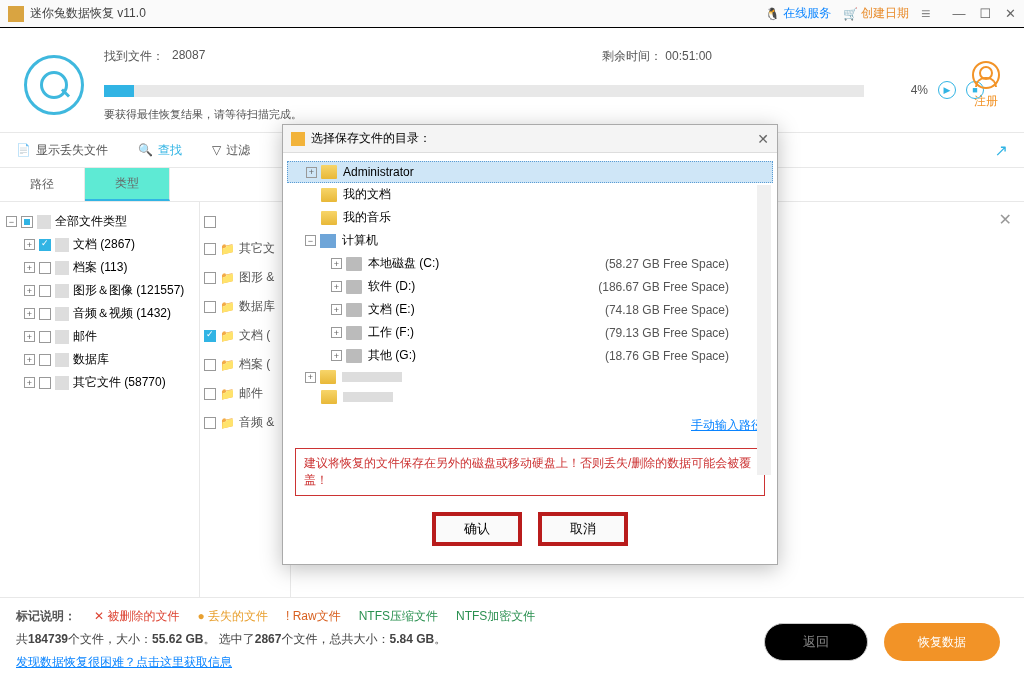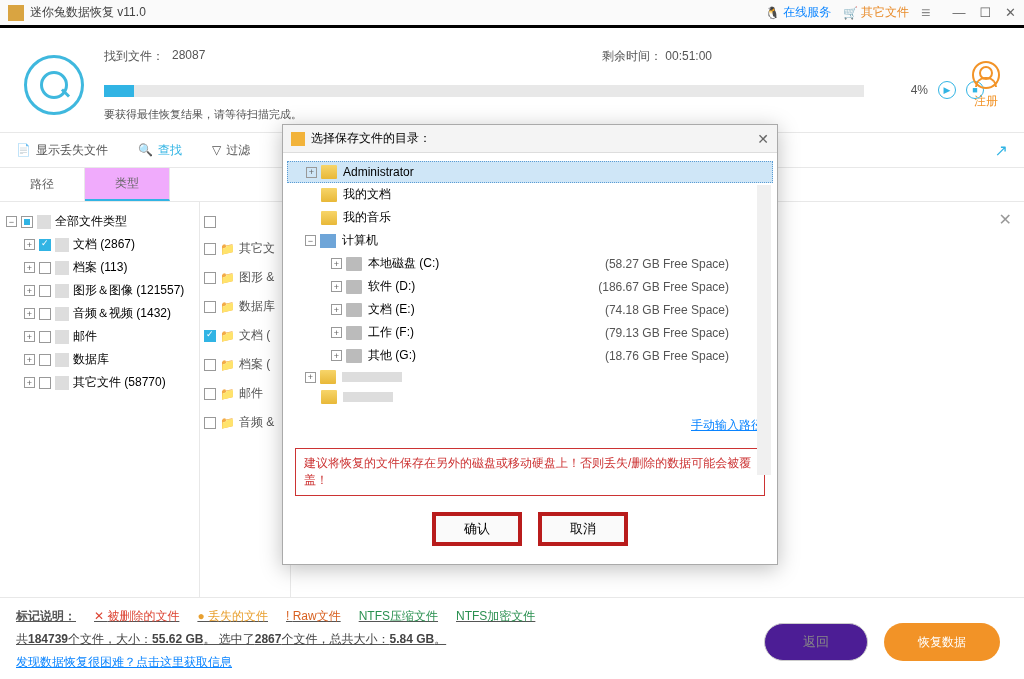--- a/index.html
+++ b/index.html
@@ -1,18 +1,18 @@
 <!DOCTYPE html>
 <html><head>
 <meta charset="utf-8">
 <style>
 * { margin: 0; padding: 0; box-sizing: border-box; font-family: "Microsoft YaHei", sans-serif; }
 body { background: #fff; width: 1024px; height: 679px; overflow: hidden; position: relative; }
 
-.titlebar { height: 28px; background: #fafafa; border-bottom: 3px solid #000000; display: flex; align-items: center; padding: 2px 8px; }
+.titlebar { height: 28px; background: #fafafa; border-bottom: 1px solid #000000; display: flex; align-items: center; padding: 2px 8px; }
 .titlebar-icon { width: 16px; height: 16px; background: #d9a441; margin-right: 6px; }
 .titlebar-title { font-size: 12px; color: #444; flex: 1; }
 .titlebar-right { display: flex; align-items: center; gap: 12px; font-size: 12px; }
 .link-blue { color: #0a84ff; display: flex; align-items: center; gap: 3px; }
 .link-orange { color: #e88b2a; display: flex; align-items: center; gap: 3px; }
 .menu-icon { font-size: 16px; color: #888; }
 .win-btns { display: flex; gap: 14px; margin-left: 10px; }
 .win-btn { font-size: 13px; color: #666; cursor: pointer; }
 
 .progress-area { padding: 20px 24px 10px; display: flex; align-items: center; }
@@ -33,21 +33,21 @@
 .register-icon::before { content: ""; width: 10px; height: 10px; border: 2px solid #f29327; border-radius: 50%; position: absolute; top: 3px; left: 50%; transform: translateX(-50%); }
 .register-icon::after { content: ""; width: 18px; height: 8px; border: 2px solid #f29327; border-bottom: none; border-radius: 10px 10px 0 0; position: absolute; bottom: 0; left: 50%; transform: translateX(-50%); }
 
 .toolbar { height: 36px; border-top: 1px solid #e8e8e8; border-bottom: 1px solid #e8e8e8; display: flex; align-items: center; padding: 0 16px; gap: 30px; font-size: 12px; color: #555; }
 .tool-item { display: flex; align-items: center; gap: 5px; }
 .tool-find { color: #31b4e4; }
 .share-icon { margin-left: auto; color: #31b4e4; font-size: 16px; }
 
 .tabs { display: flex; height: 34px; border-bottom: 1px solid #e8e8e8; }
 .tab { padding: 0 30px; display: flex; align-items: center; font-size: 12px; color: #666; border-right: 1px solid #e8e8e8; }
-.tab.active { background: #f0abfc; border-bottom: 2px solid #31b4e4; }
+.tab.active { background: #5eead4; border-bottom: 2px solid #31b4e4; }
 
 .content { display: flex; height: 395px; }
 .left-tree { width: 200px; border-right: 1px solid #e8e8e8; padding: 8px 6px; font-size: 12px; }
 .tree-row { display: flex; align-items: center; padding: 3px 0; gap: 4px; }
 .tree-ex { width: 11px; height: 11px; border: 1px solid #999; font-size: 9px; display: flex; align-items: center; justify-content: center; color: #666; }
 .tree-chk { width: 12px; height: 12px; border: 1px solid #999; }
 .tree-chk.chk { background: #31b4e4; border-color: #31b4e4; position: relative; }
 .tree-chk.chk::after { content: "✓"; color: #fff; font-size: 9px; position: absolute; top: -2px; left: 1px; }
 .tree-chk.square { position: relative; }
 .tree-chk.square::after { content: ""; width: 6px; height: 6px; background: #31b4e4; position: absolute; top: 2px; left: 2px; }
@@ -58,32 +58,32 @@
 .mid-row { display: flex; align-items: center; gap: 4px; padding: 6px 0; color: #555; }
 
 .right-panel { flex: 1; border-left: 1px solid #e8e8e8; padding: 20px; position: relative; }
 .close-x { position: absolute; right: 12px; top: 8px; color: #999; font-size: 16px; }
 .folder-preview { width: 110px; height: 90px; background: linear-gradient(#f5e09a, #e8c968); margin: 60px auto 20px; border-radius: 4px; position: relative; }
 .folder-preview::before { content:""; position:absolute; top:-10px; left:6px; width:36px; height:14px; background:#f5e09a; border-radius:3px 3px 0 0; }
 .info-grid { font-size: 12px; color: #555; padding-left: 30px; }
 .info-row { display: flex; margin-bottom: 10px; }
 .info-label { width: 70px; }
 
-.legend-bar { padding: 10px 16px 6px; font-size: 12px; color: #555; border-top: 1px solid #e8e8e8; text-decoration: underline; }
+.legend-bar { padding: 10px 16px 6px; font-size: 12px; color: #555; border-top: 1px solid #e8e8e8; }
 .legend-row { display: flex; gap: 18px; align-items: center; }
 .lg-red { color: #d43; }
 .lg-yel { color: #e8a030; }
 .lg-ora { color: #d86020; }
 .lg-grn { color: #2a9050; }
 .stat-line { margin-top: 6px; color: #444; }
 .bold { font-weight: bold; }
 .help-link { color: #0a84ff; text-decoration: underline; font-size: 12px; margin-top: 6px; display: inline-block; }
 
 .bottom-btns { position: absolute; right: 24px; bottom: 18px; display: flex; gap: 16px; }
-.btn-back { padding: 9px 38px; border: 1px solid #ccc; border-radius: 20px; font-size: 13px; color: #888; background: #4c1d95; }
+.btn-back { padding: 9px 38px; border: 1px solid #ccc; border-radius: 20px; font-size: 13px; color: #888; background: #000000; }
 .btn-recover { padding: 9px 34px; border: none; border-radius: 20px; font-size: 12px; color: #fff; background: #f29327; }
 
 
 .dialog { position: absolute; left: 282px; top: 124px; width: 496px; background: #fff; border: 1px solid #aaa; box-shadow: 0 4px 20px rgba(0,0,0,.25); font-size: 12px; }
 .dlg-title { height: 28px; background: #f4f4f4; display: flex; align-items: center; padding: 0 8px; border-bottom: 1px solid #ddd; }
 .dlg-icon { width: 14px; height: 14px; background: #f2b33a; margin-right: 6px; }
 .dlg-close { margin-left: auto; font-size: 14px; color: #666; }
 .dlg-body { padding: 4px; }
 .dlg-desktop { height: 24px; background: #4a8cc7; color: #fff; display: flex; align-items: center; padding-left: 28px; }
 .dlg-tree { max-height: 280px; overflow-y: auto; padding: 4px 0; }
@@ -104,21 +104,21 @@
 .dlg-scroll { position: absolute; right: 6px; top: 32px; width: 14px; height: 290px; background: #f0f0f0; }
 </style>
 </head>
 <body>
 
 <div class="titlebar">
   <div class="titlebar-icon"></div>
   <div class="titlebar-title">迷你兔数据恢复 v11.0</div>
   <div class="titlebar-right">
     <span class="link-blue">🐧 <span>在线服务</span></span>
-    <span class="link-orange">🛒 <span>其它文件</span></span>
+    <span class="link-orange">🛒 <span>创建日期</span></span>
     <span class="menu-icon">≡</span>
     <div class="win-btns">
       <span class="win-btn">—</span>
       <span class="win-btn">☐</span>
       <span class="win-btn">✕</span>
     </div>
   </div>
 </div>
 
 <div class="progress-area">

